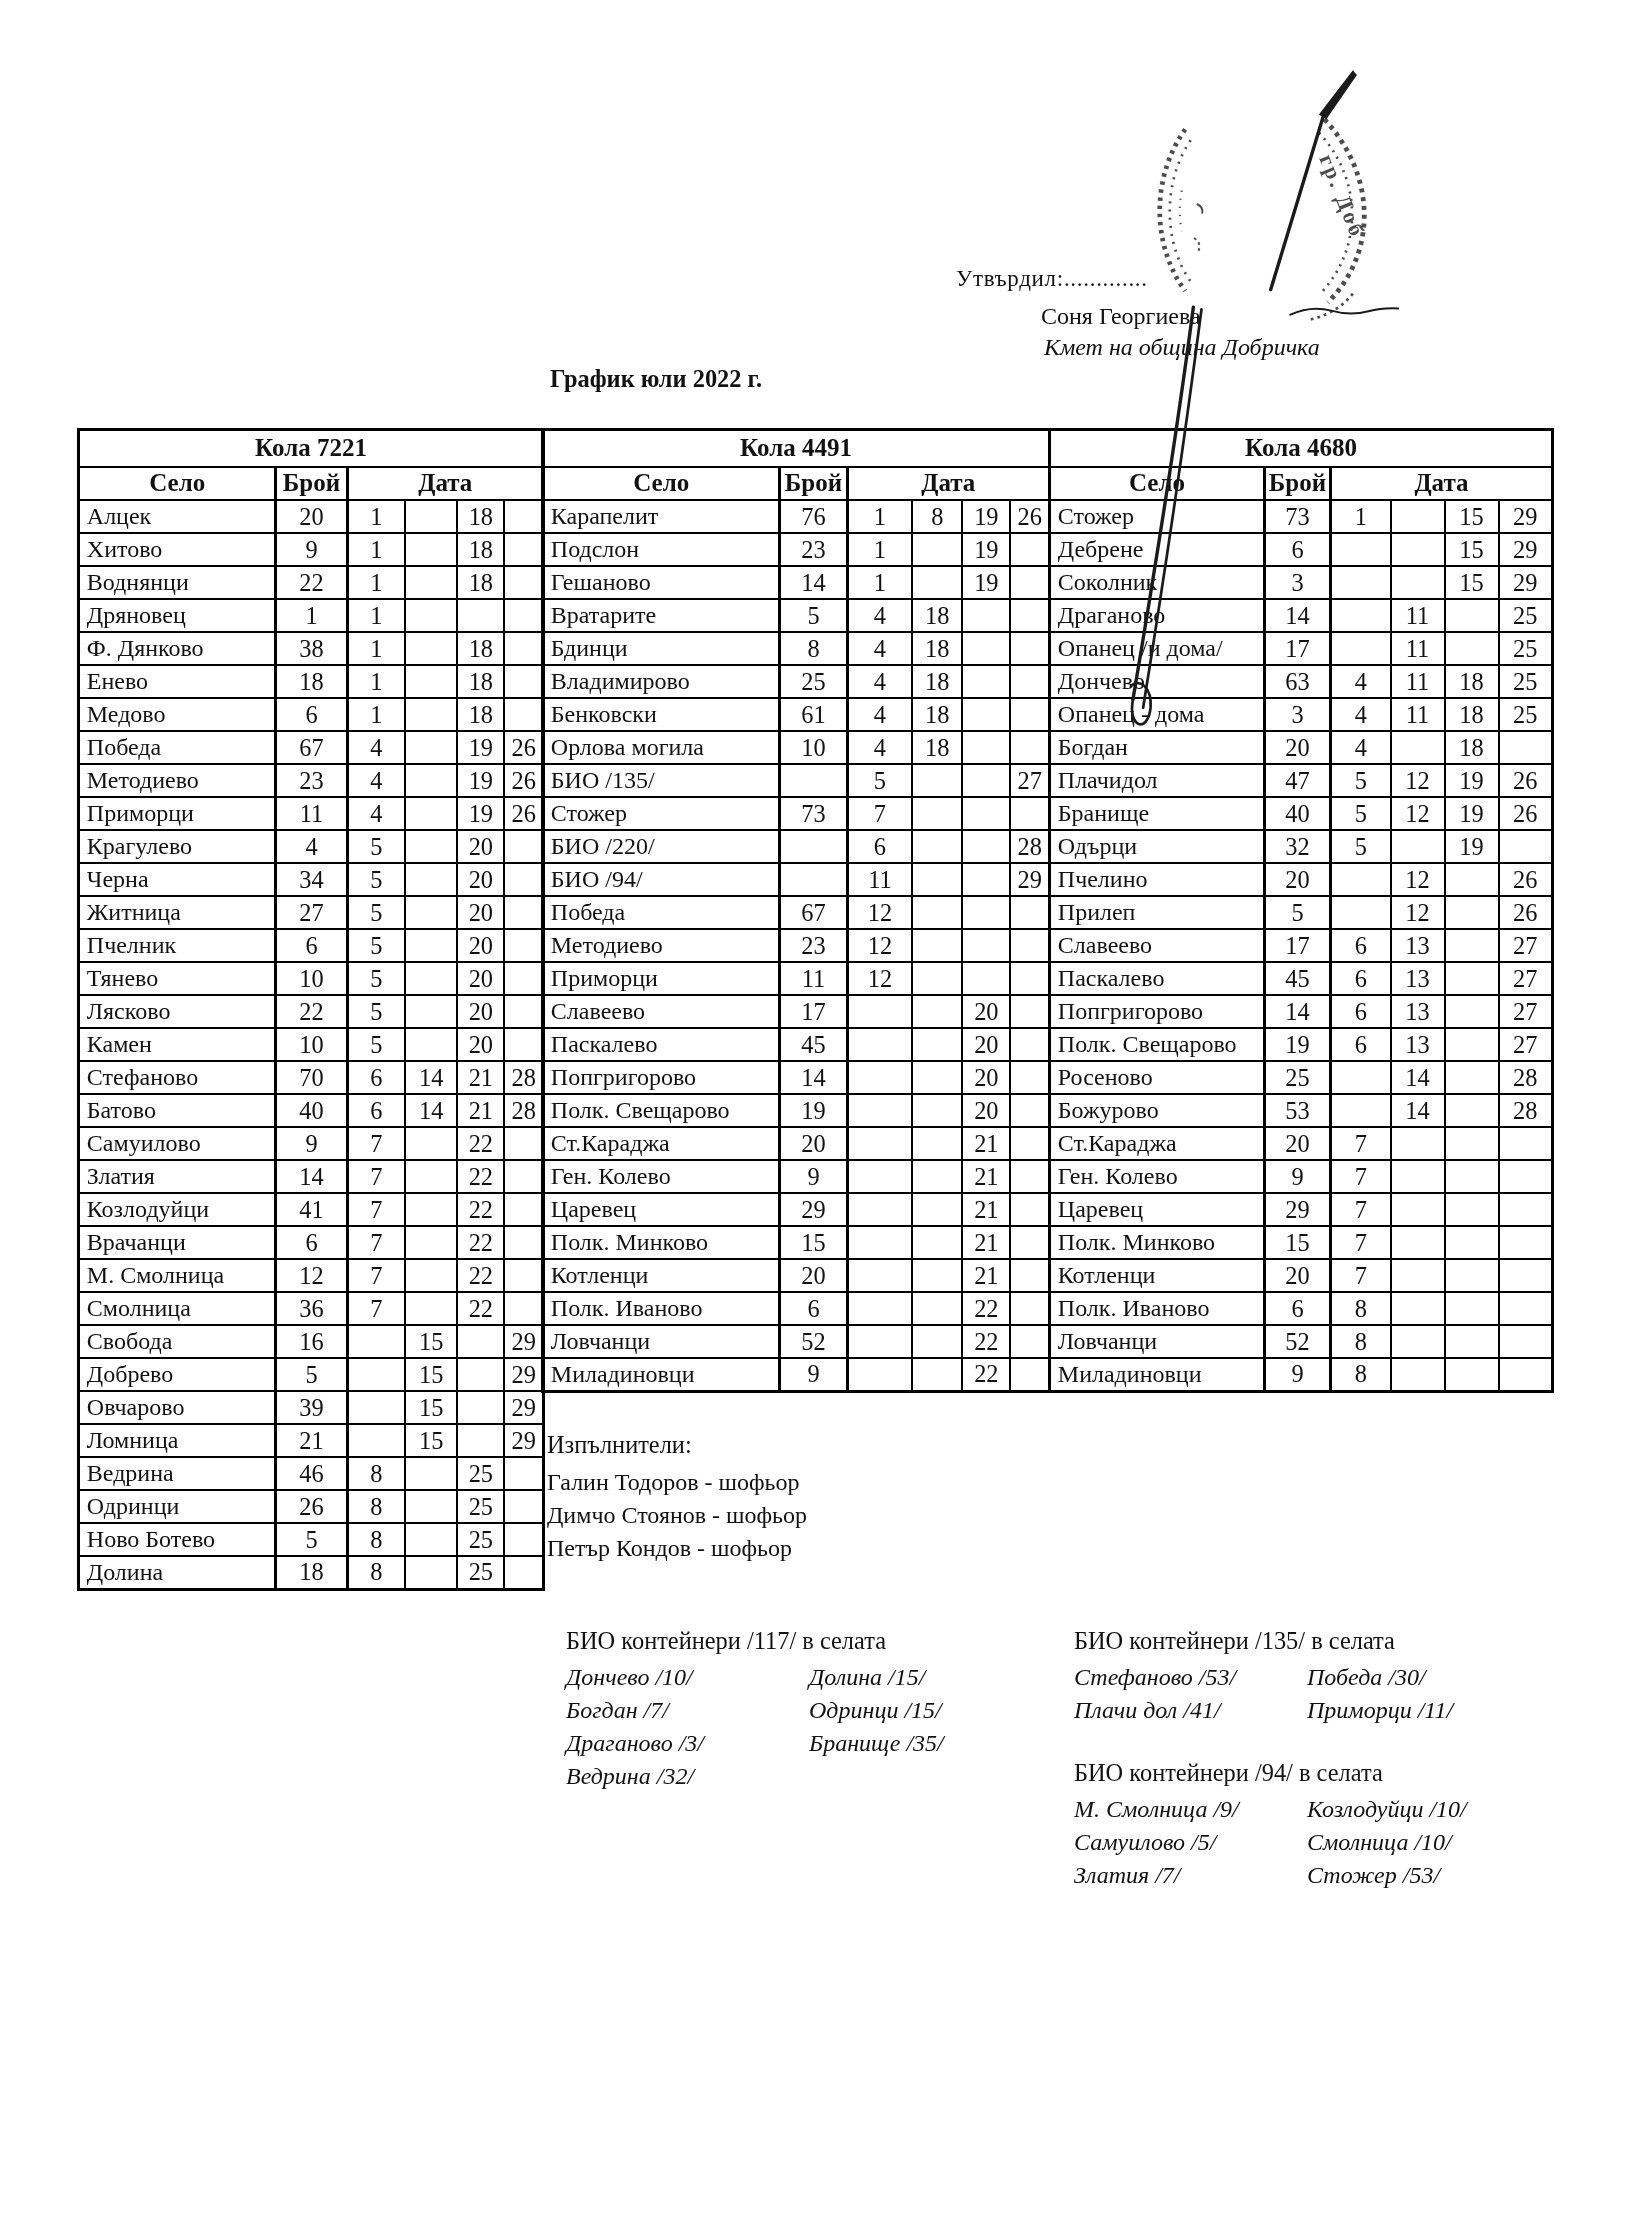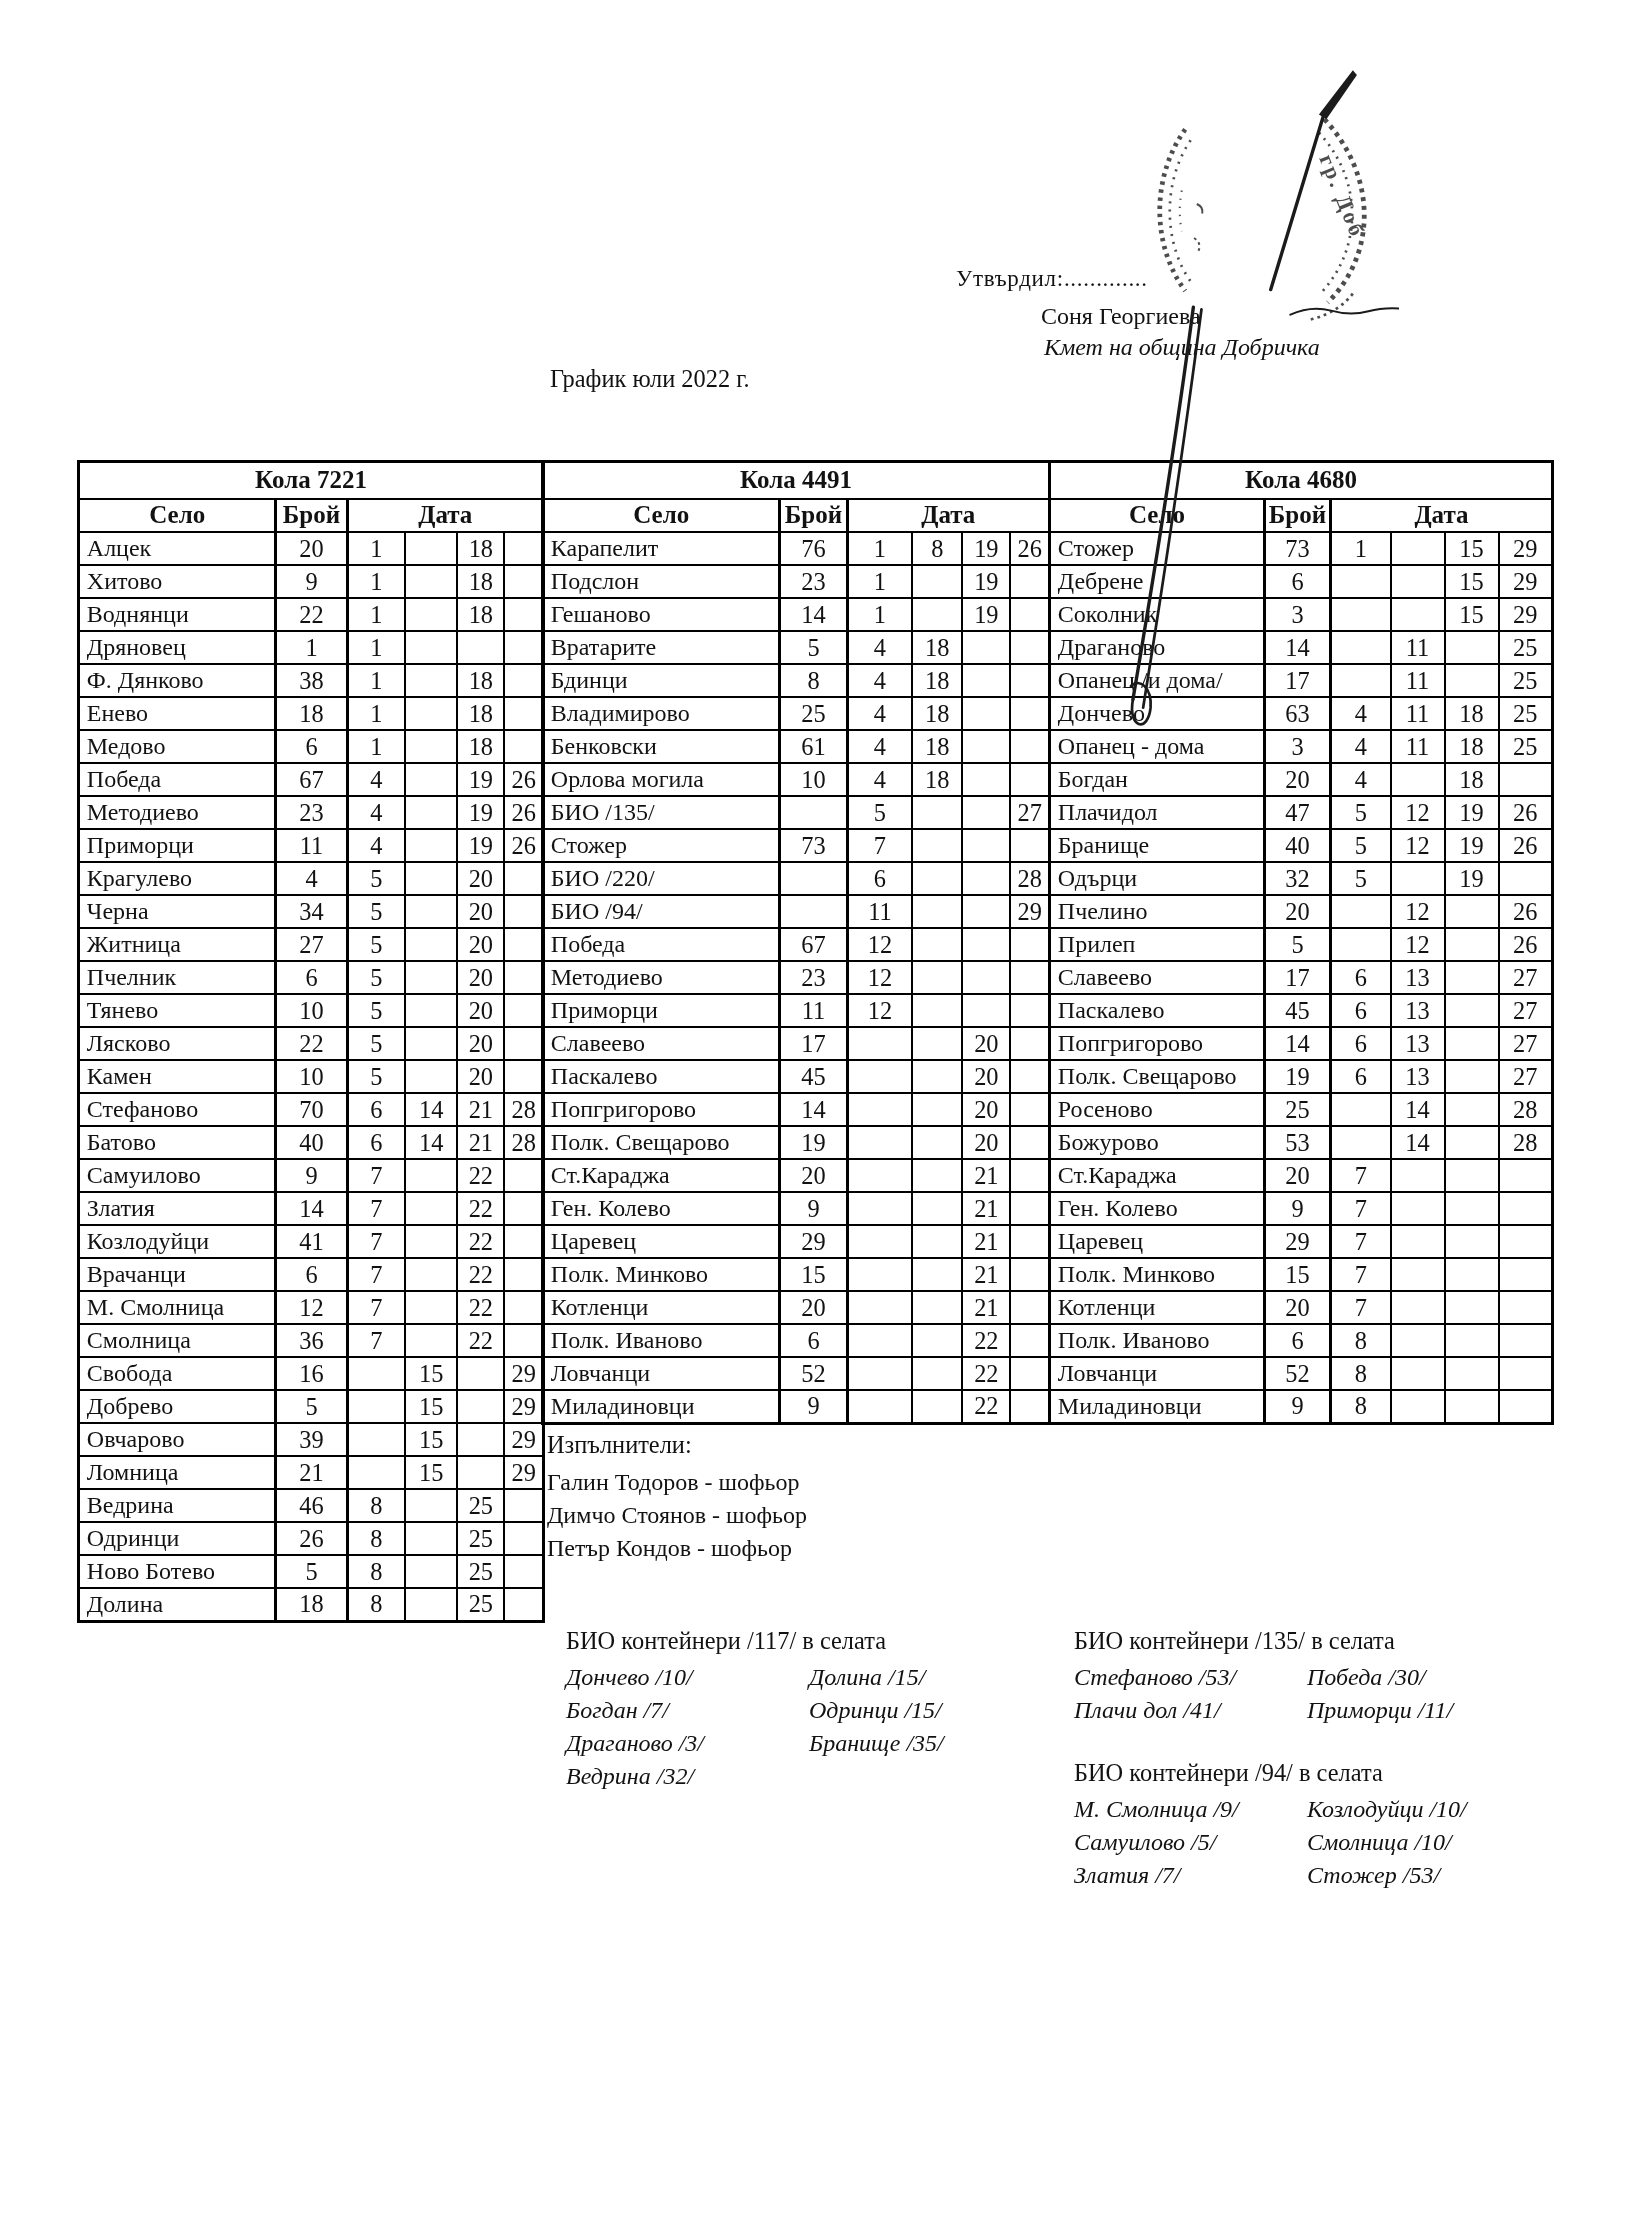--- a/index.html
+++ b/index.html
@@ -8,28 +8,27 @@
     width:1646px;height:2239px;
     background:#ffffff;
     font-family:"Liberation Serif","DejaVu Serif",serif;
     color:#121212;
     overflow:hidden;
   }
   
   .approve{position:absolute;left:956px;top:266px;font-size:23px;letter-spacing:0.7px;}
   .approver-name{position:absolute;left:1041px;top:303px;font-size:24px;}
   .approver-title{position:absolute;left:1044px;top:334px;font-size:24px;font-style:italic;}
-  .doc-title{position:absolute;left:550px;top:365px;font-size:24.4px;font-weight:normal;}
+  .doc-title{position:absolute;left:550px;top:365px;font-size:24.4px;font-weight:bold;}
 
   
   table.t{
     position:absolute;top:428px;
     border-collapse:collapse;table-layout:fixed;
     border:3.4px solid #000;
-    margin-top:32px;
   }
   .t th,.t td{
     border:2px solid #000;
     padding:0;font-size:24px;line-height:1.05;
     overflow:hidden;white-space:nowrap;
   }
   .t tr.r-title th{
     height:35px;font-size:25px;font-weight:bold;text-align:center;
     border-bottom:2.7px solid #000;
   }

